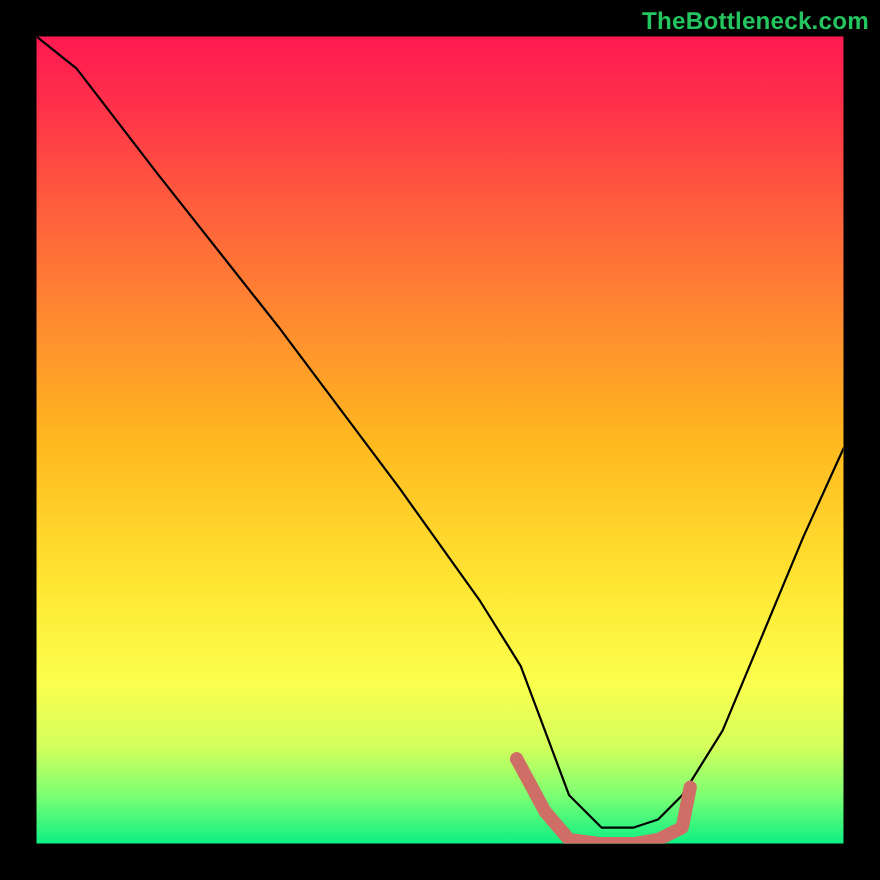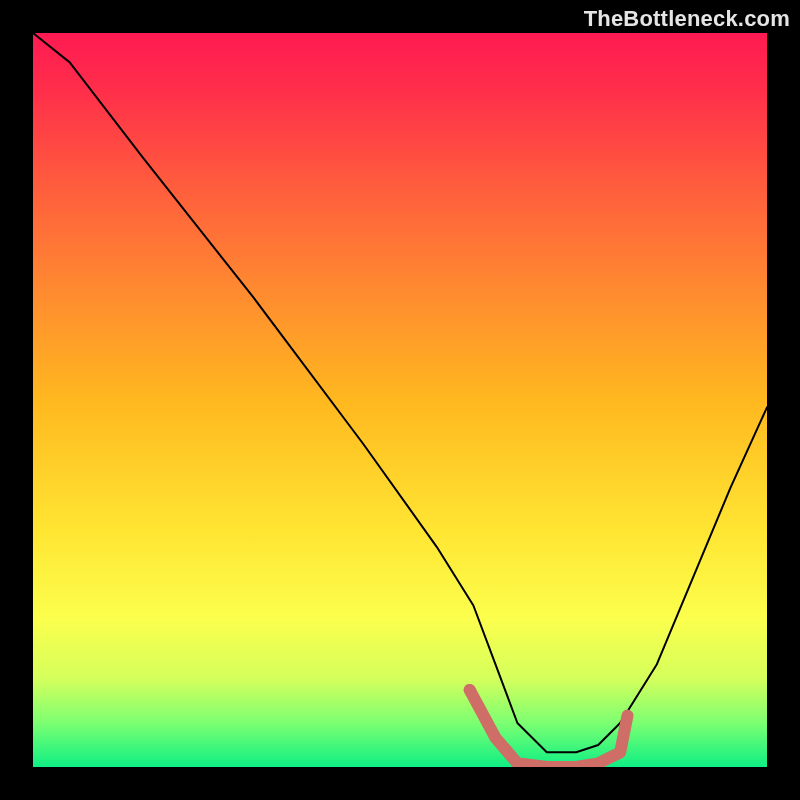--- a/index.html
+++ b/index.html
@@ -13,21 +13,21 @@
   .stage {
     position: relative;
     width: 800px;
     height: 800px;
     background: #000;
   }
   .watermark {
     position: absolute;
     top: 6px;
     right: 10px;
-    color: #e5e5e5;
+    color: #22c55e;
     font-size: 22px;
     font-weight: 600;
     letter-spacing: 0.2px;
     user-select: none;
   }
   .plot {
     position: absolute;
     left: 33px;
     top: 33px;
     width: 734px;

